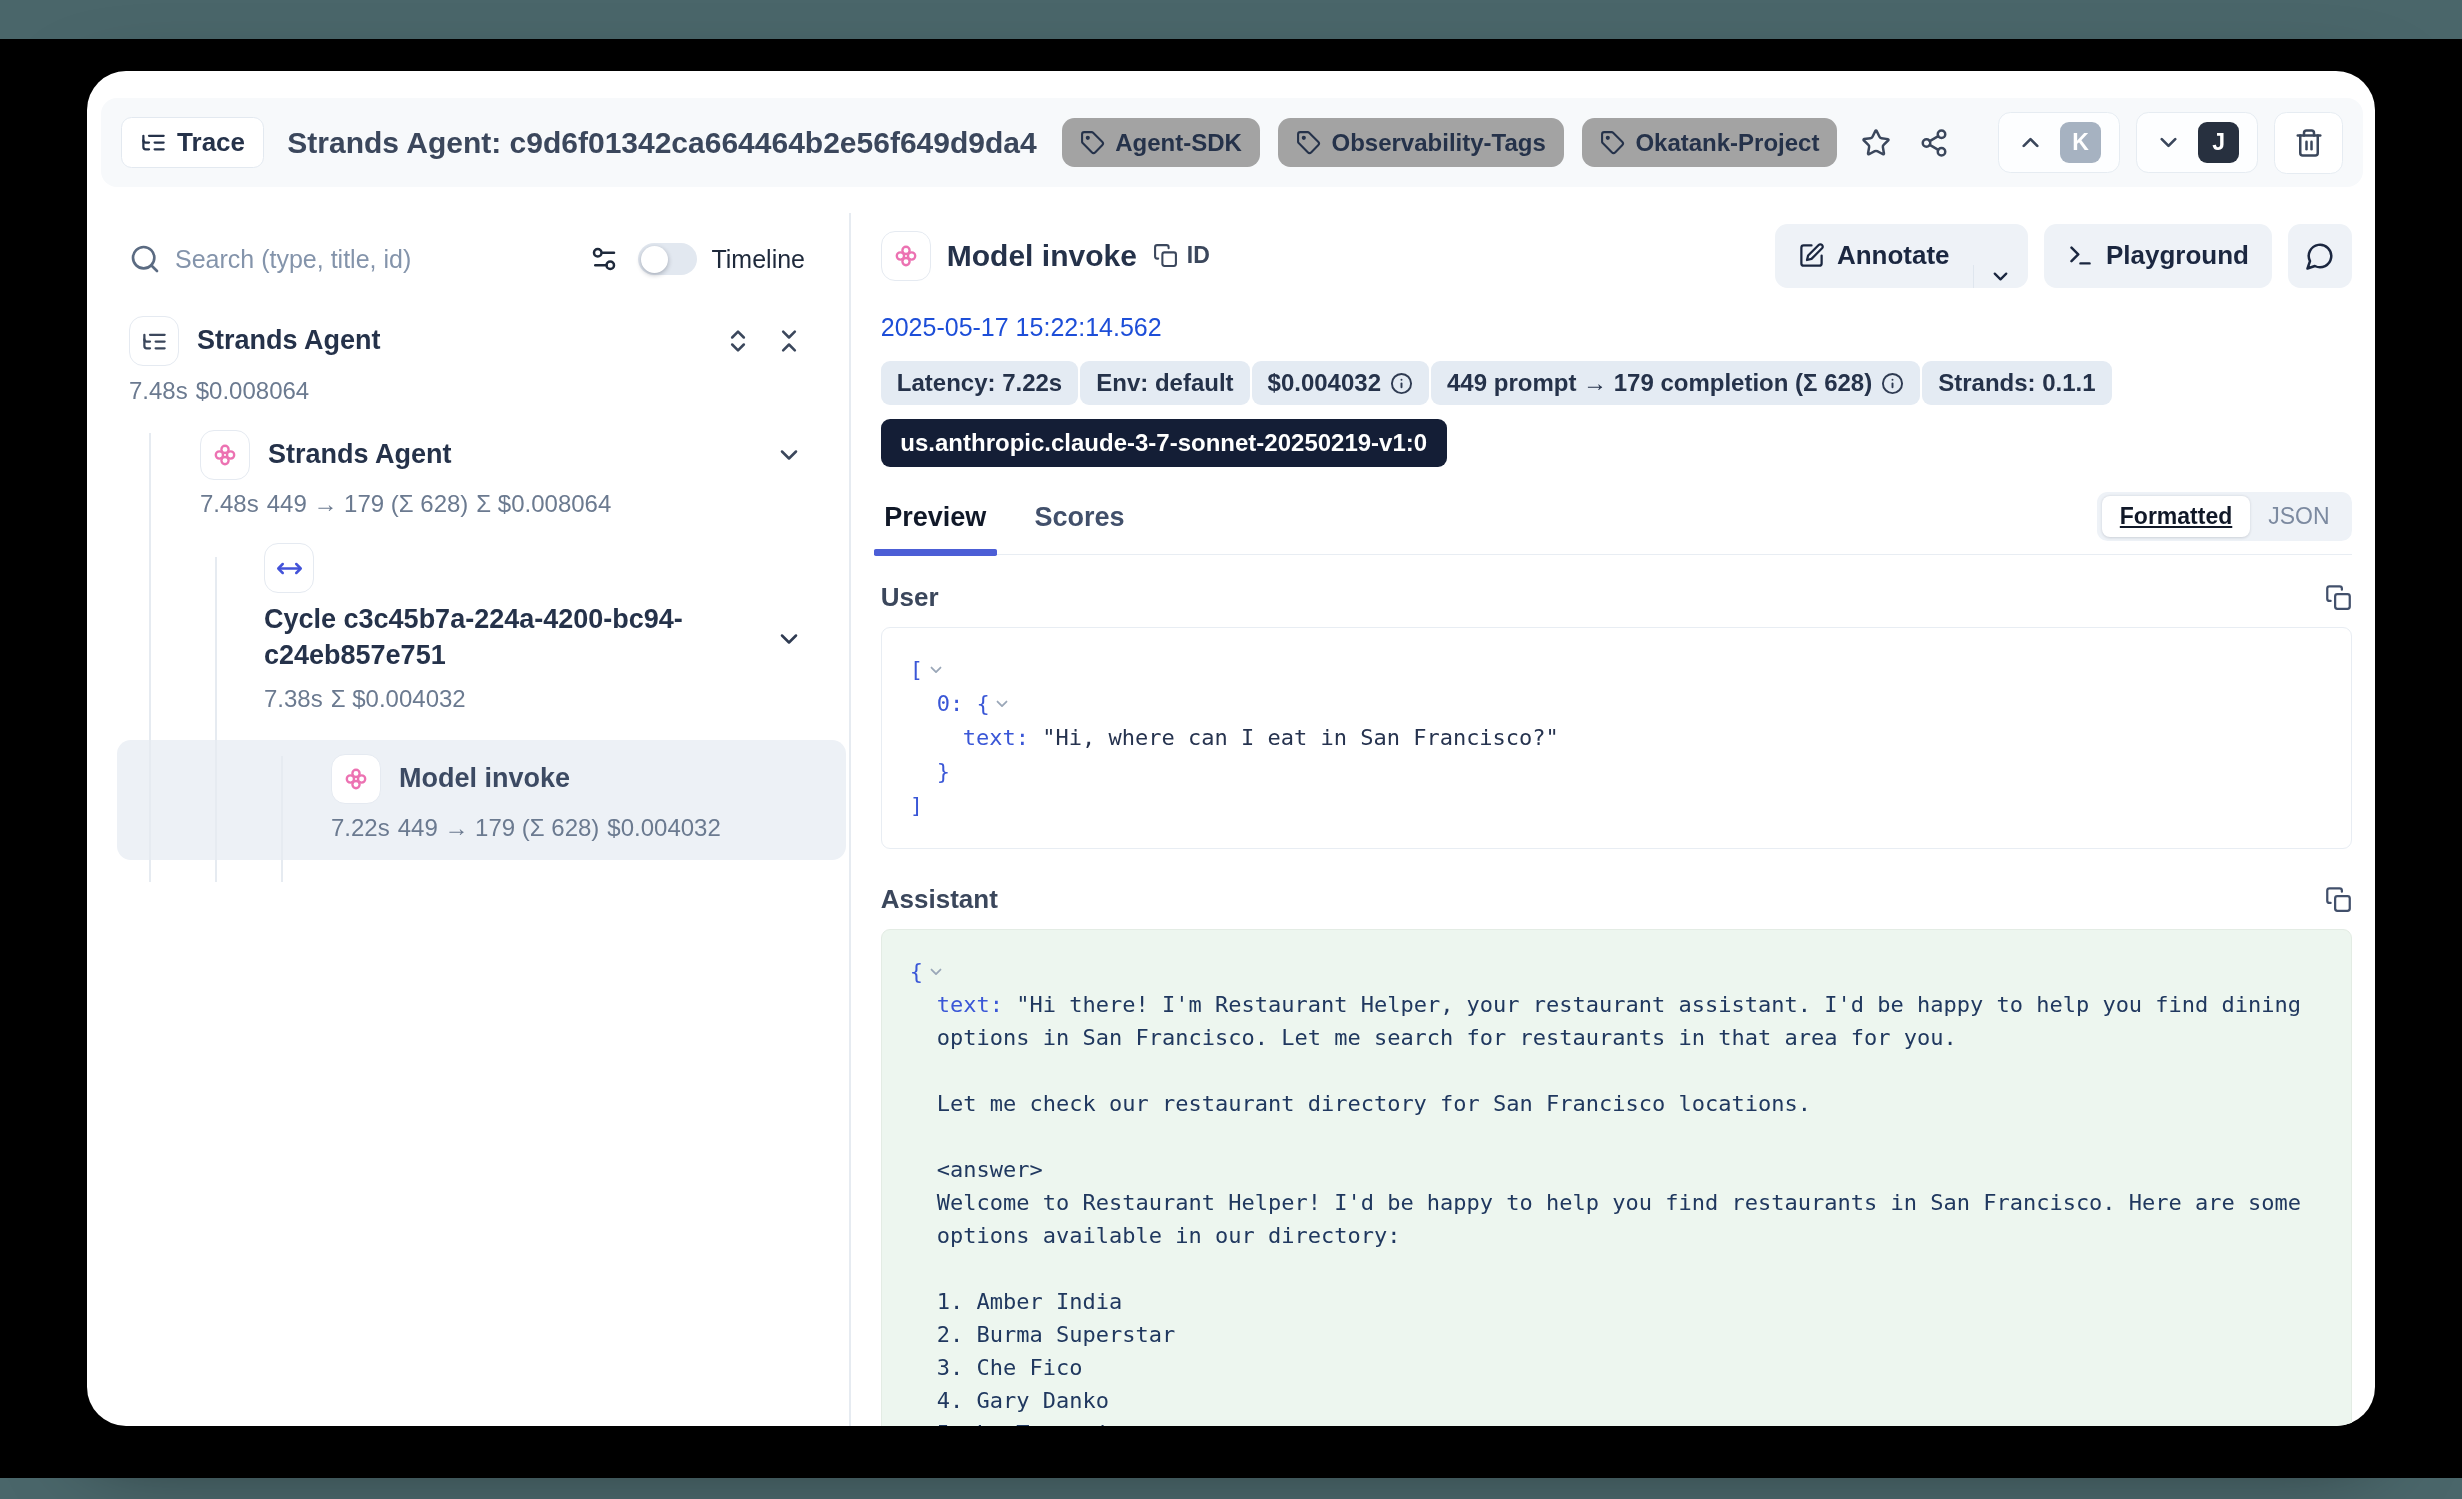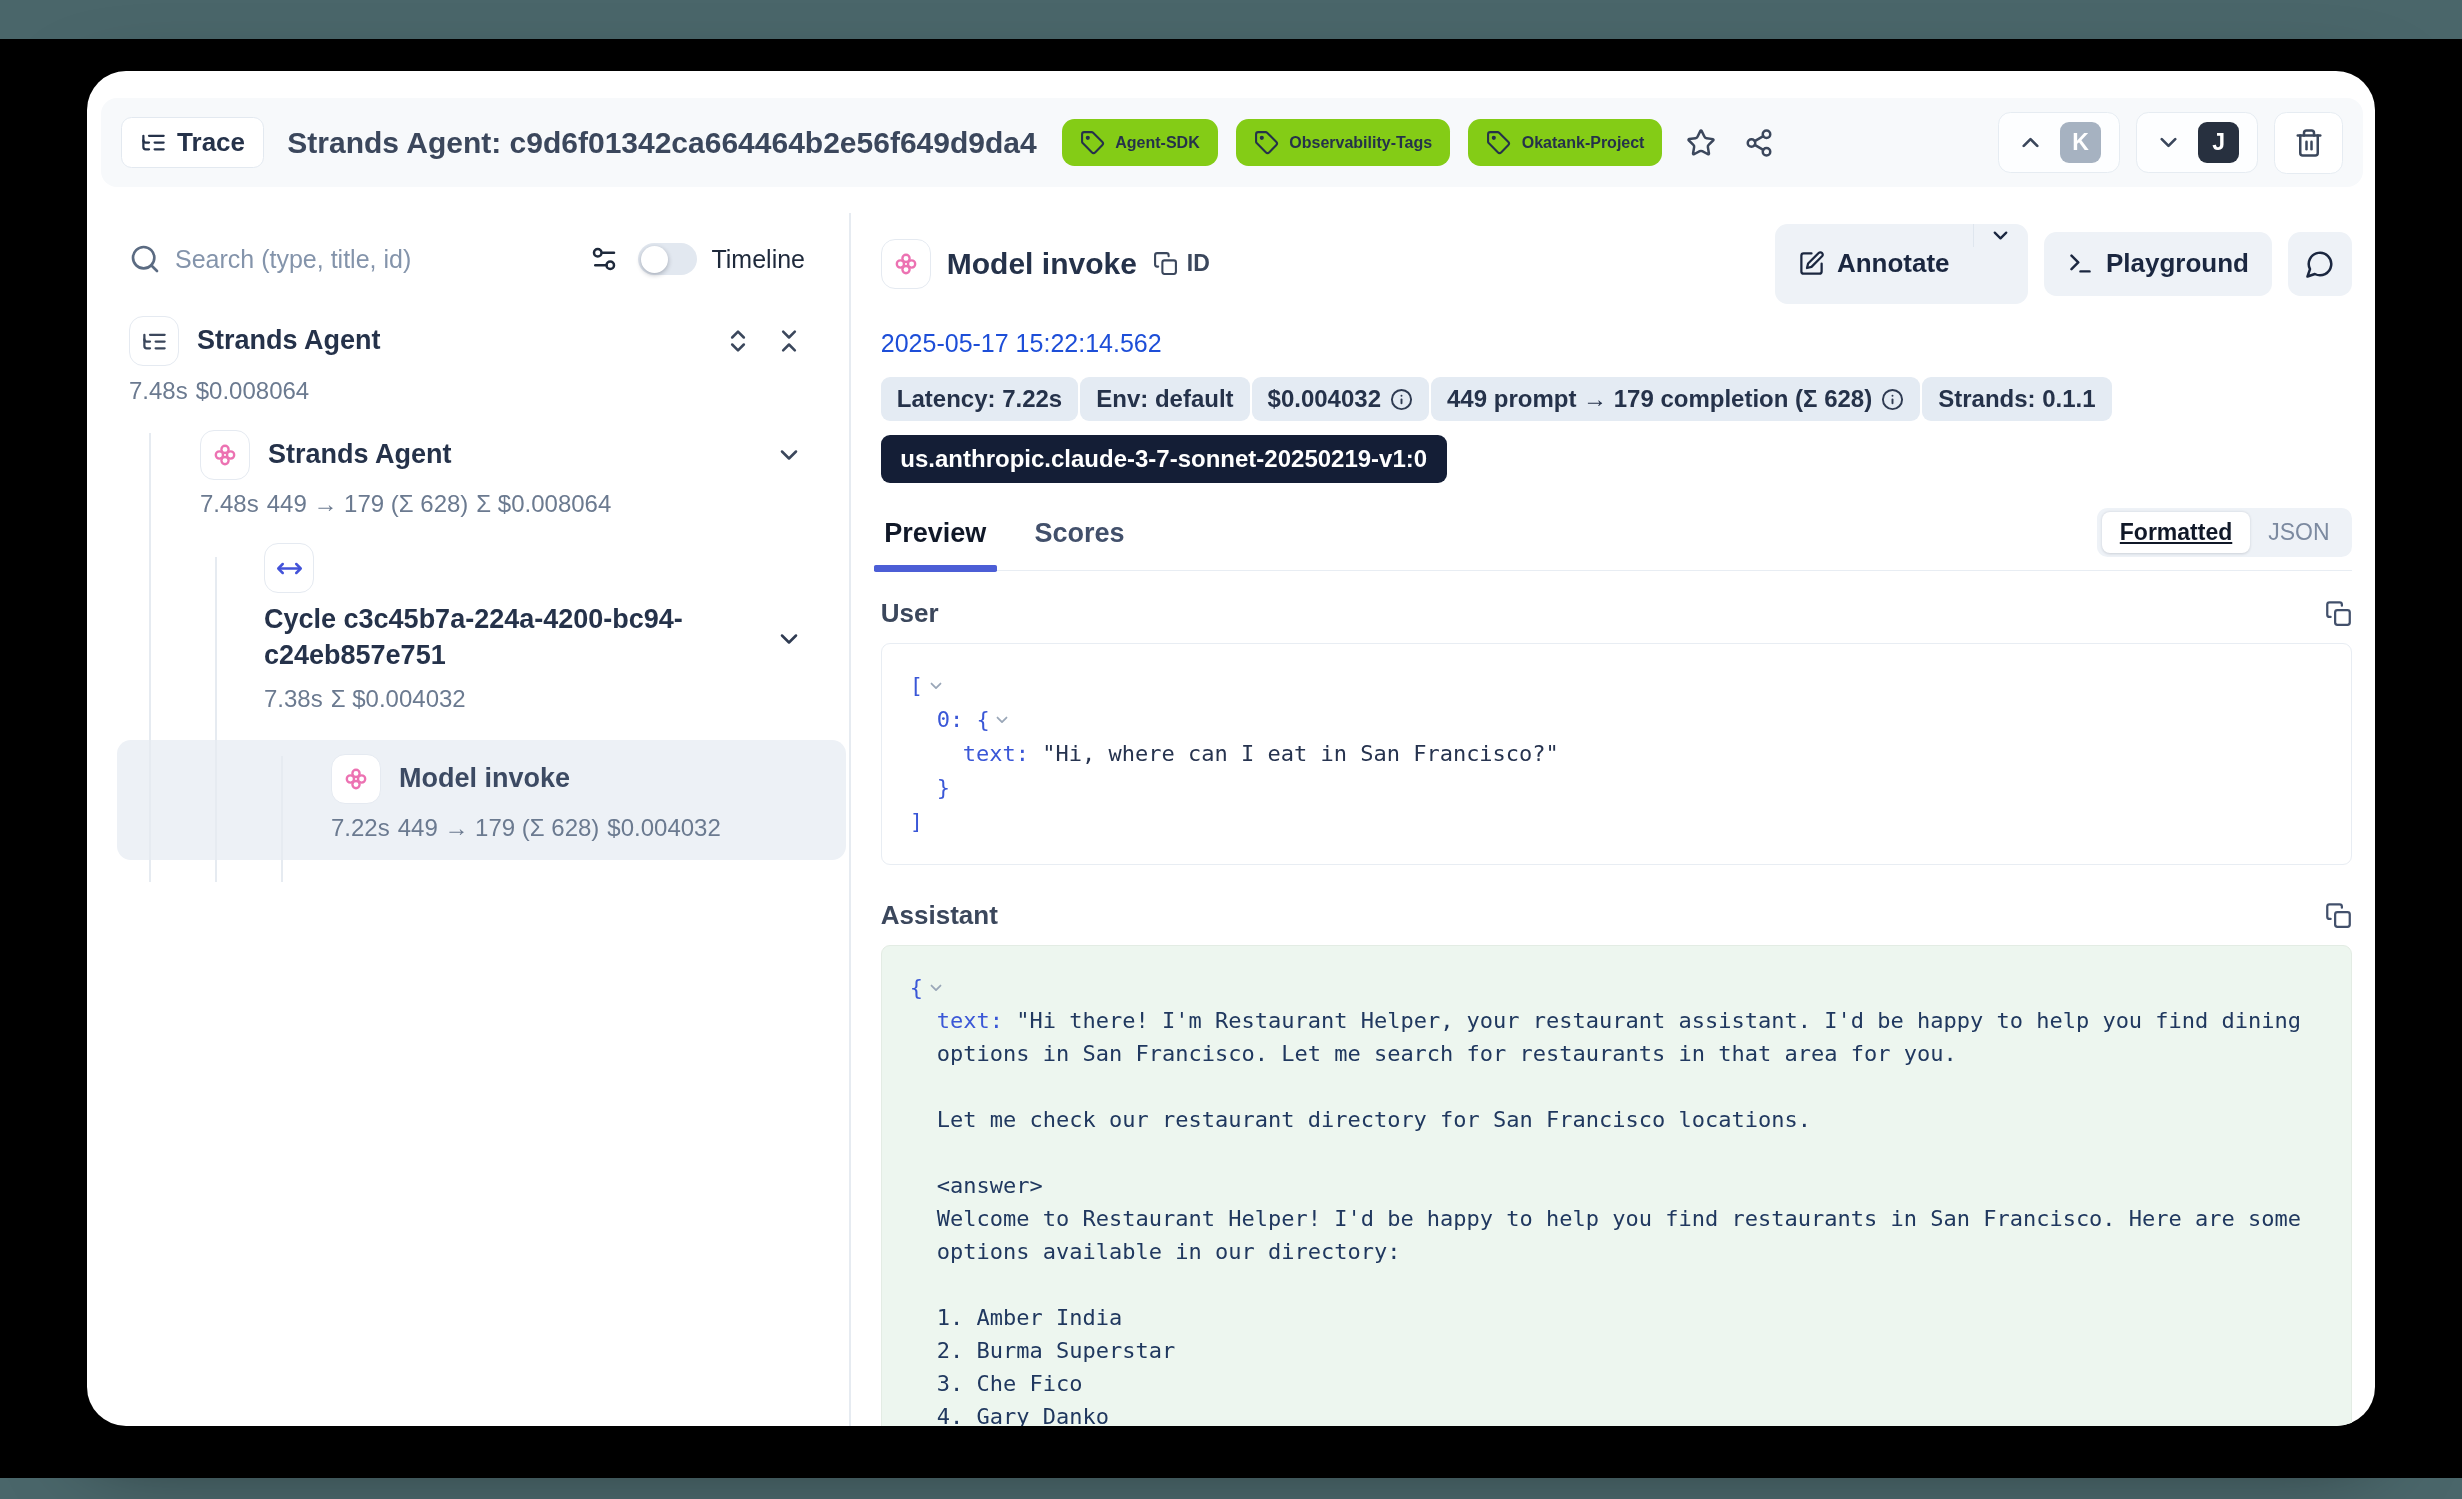--- a/index.html
+++ b/index.html
@@ -6,21 +6,21 @@
   html,body{width:2462px;height:1499px;}
   body{background:#000;font-family:"Liberation Sans",sans-serif;position:relative;overflow:hidden;}
   .bgtop{position:absolute;left:0;top:0;right:0;height:39px;background:#4a666a;}
   .bgbot{position:absolute;left:0;bottom:0;right:0;height:21px;background:#4a666a;}
   .window{position:absolute;left:87px;top:71px;width:2288px;height:1355px;background:#fff;border-radius:39px;box-shadow:0 27px 80px rgba(0,0,0,.6);overflow:hidden;}
 
   
   .topbar{position:absolute;left:14px;top:27px;right:12.4px;height:89px;background:#f7f9fb;border-radius:16px;display:flex;align-items:center;padding:0 19.5px;gap:18px;}
   .chip-trace{display:flex;align-items:center;gap:10.6px;background:#fff;border:1.8px solid #e3e9f0;border-radius:10.6px;padding:9px 18px;font-size:26px;font-weight:700;color:#25324a;cursor:pointer;}
   .page-title{font-size:30px;font-weight:700;color:#3b475c;margin:0 7px 0 5.3px;white-space:nowrap;}
-  .tag{display:flex;align-items:center;gap:10.6px;background:#84cc16;border-radius:12.4px;padding:10.6px 18px;font-size:16px;font-weight:700;color:#25324a;cursor:pointer;white-space:nowrap;}
+  .tag{display:flex;align-items:center;gap:10.6px;background:#a3a3a3;border-radius:12.4px;padding:10.6px 18px;font-size:24px;font-weight:700;color:#25324a;cursor:pointer;white-space:nowrap;}
   .iconbtn{background:none;border:none;color:#3b475c;display:flex;align-items:center;cursor:pointer;padding:5.3px;}
   .navgroup{margin-left:auto;display:flex;gap:16px;align-items:center;}
   .navbtn{display:flex;align-items:center;gap:16px;background:#fdfeff;border:1.8px solid #e6ecf2;border-radius:12.4px;padding:9px 18px;cursor:pointer;color:#3b475c;}
   .avatar{width:41px;height:41px;border-radius:9px;color:#fff;font-weight:700;font-size:23px;display:flex;align-items:center;justify-content:center;}
   .av-k{background:#a6b2c1;}
   .av-j{background:#27303f;}
   .sqbtn{width:69px;height:62px;background:#fff;border:1.8px solid #e6ecf2;border-radius:12.4px;display:flex;align-items:center;justify-content:center;color:#3b475c;cursor:pointer;}
 
   
   .content{position:absolute;top:142px;left:0;right:0;bottom:0;display:flex;}
@@ -61,21 +61,21 @@
   .selrow .trow,.selrow .tmetrics{padding-left:202px;position:relative;}
   .sel-label{color:#3c4a63;}
 
   
   .mheader{display:flex;align-items:center;gap:16px;}
   .mtitle{font-size:30px;font-weight:700;color:#25324a;}
   .idwrap{display:flex;align-items:center;gap:9px;color:#3b475c;cursor:pointer;}
   .idlabel{font-size:23px;font-weight:700;}
   .actions{margin-left:auto;display:flex;align-items:center;gap:16px;}
   .abtn{display:flex;align-items:center;gap:12.4px;background:#eef2f7;border:none;border-radius:12.4px;height:64px;padding:0 23px;font-size:26px;font-weight:700;color:#1b2740;cursor:pointer;font-family:inherit;}
-  .split{display:flex;align-items:flex-start;background:#eef2f7;border-radius:12.4px;overflow:hidden;height:80px;}
+  .split{display:flex;align-items:flex-end;background:#eef2f7;border-radius:12.4px;overflow:hidden;height:64px;}
   .split .abtn{border-radius:0;background:transparent;height:100%;}
   .caret{width:55px;display:flex;align-items:center;justify-content:center;border:none;border-left:1.8px solid #dfe6ee;color:#1b2740;cursor:pointer;background:transparent;}
   .chatbtn{width:64px;height:64px;background:#eef2f7;border:none;border-radius:12.4px;display:flex;align-items:center;justify-content:center;color:#1b2740;cursor:pointer;}
   .timestamp{margin-top:25px;font-size:25px;color:#1d4ed8;font-weight:500;}
   .badges{margin-top:19.5px;display:flex;gap:2px;align-items:center;}
   .badge{display:flex;align-items:center;gap:9px;background:#e4ebf3;border-radius:9px;padding:8px 16px;font-size:24px;font-weight:700;color:#25324a;white-space:nowrap;}
   .badge .info{display:flex;color:#2f3b52;}
   .modelbadge{margin-top:14px;display:inline-flex;background:#141e36;color:#fff;border-radius:9px;padding:9.8px 19.5px;font-size:24px;font-weight:700;width:fit-content;}
   .tabsrow{margin-top:25px;display:flex;align-items:flex-end;border-bottom:1.8px solid #e8edf3;position:relative;}
   .tab{font-size:27px;padding:5.3px 3.5px 21px;margin-right:41px;position:relative;cursor:pointer;}

